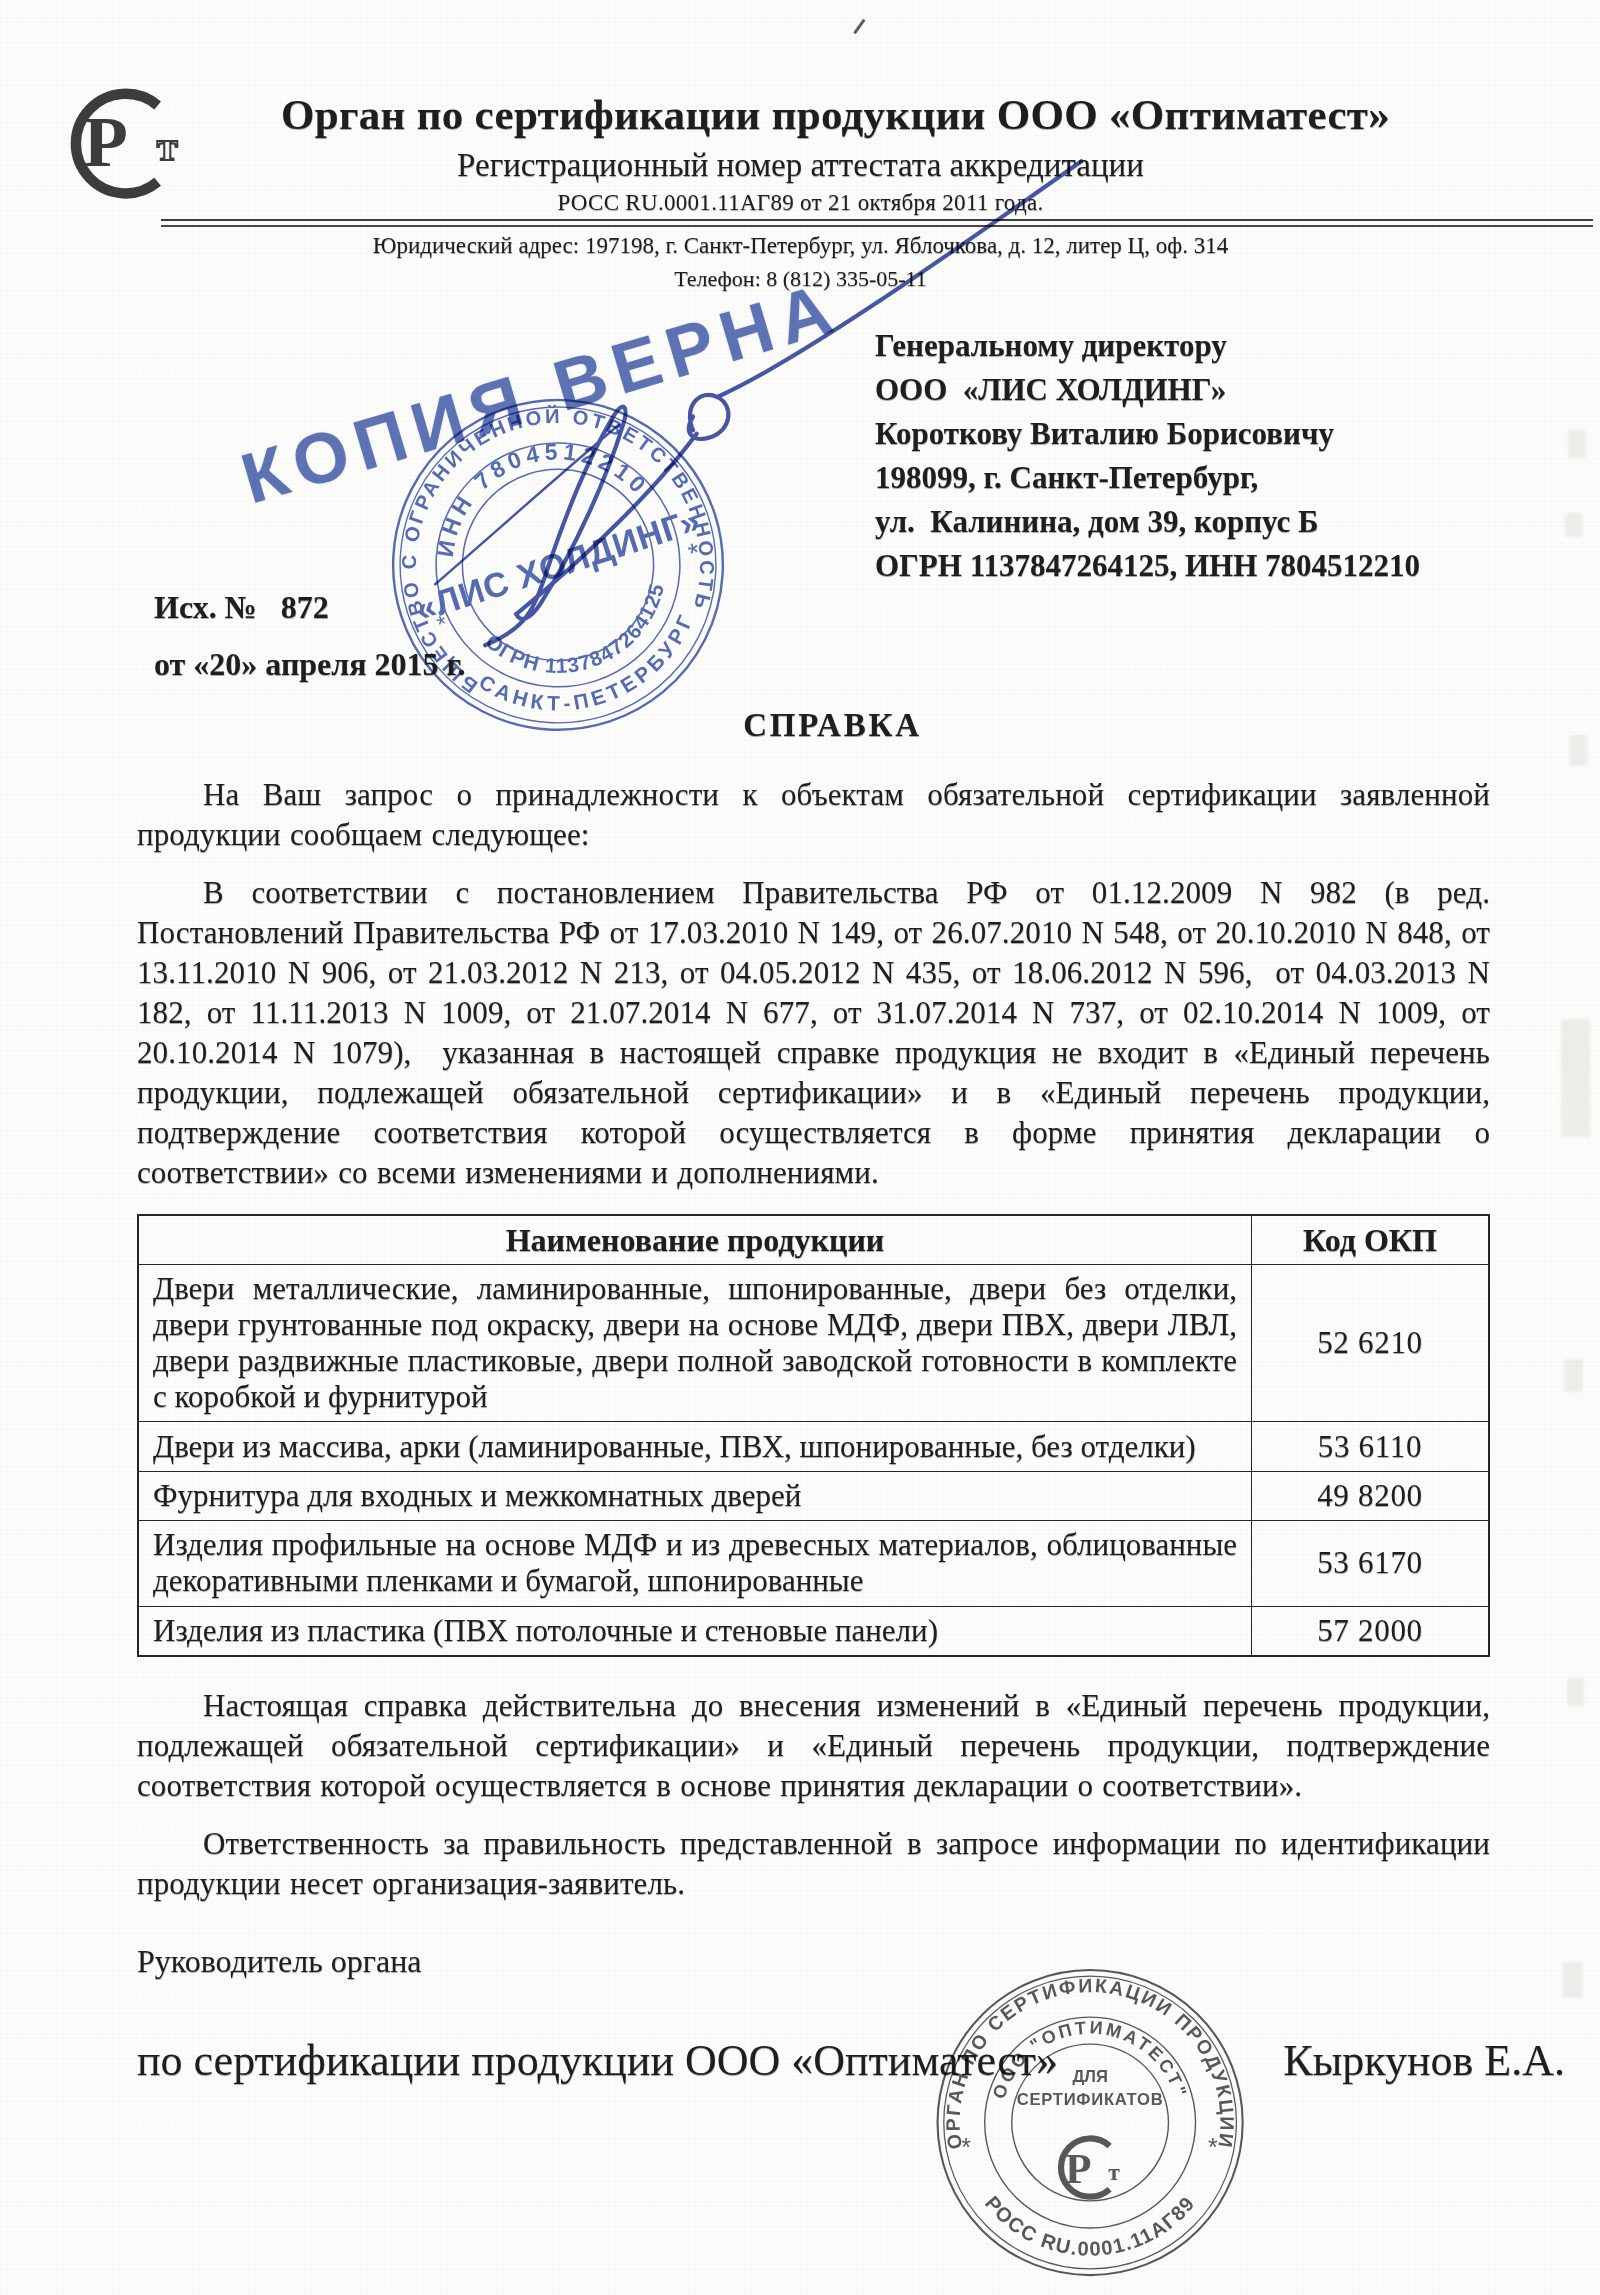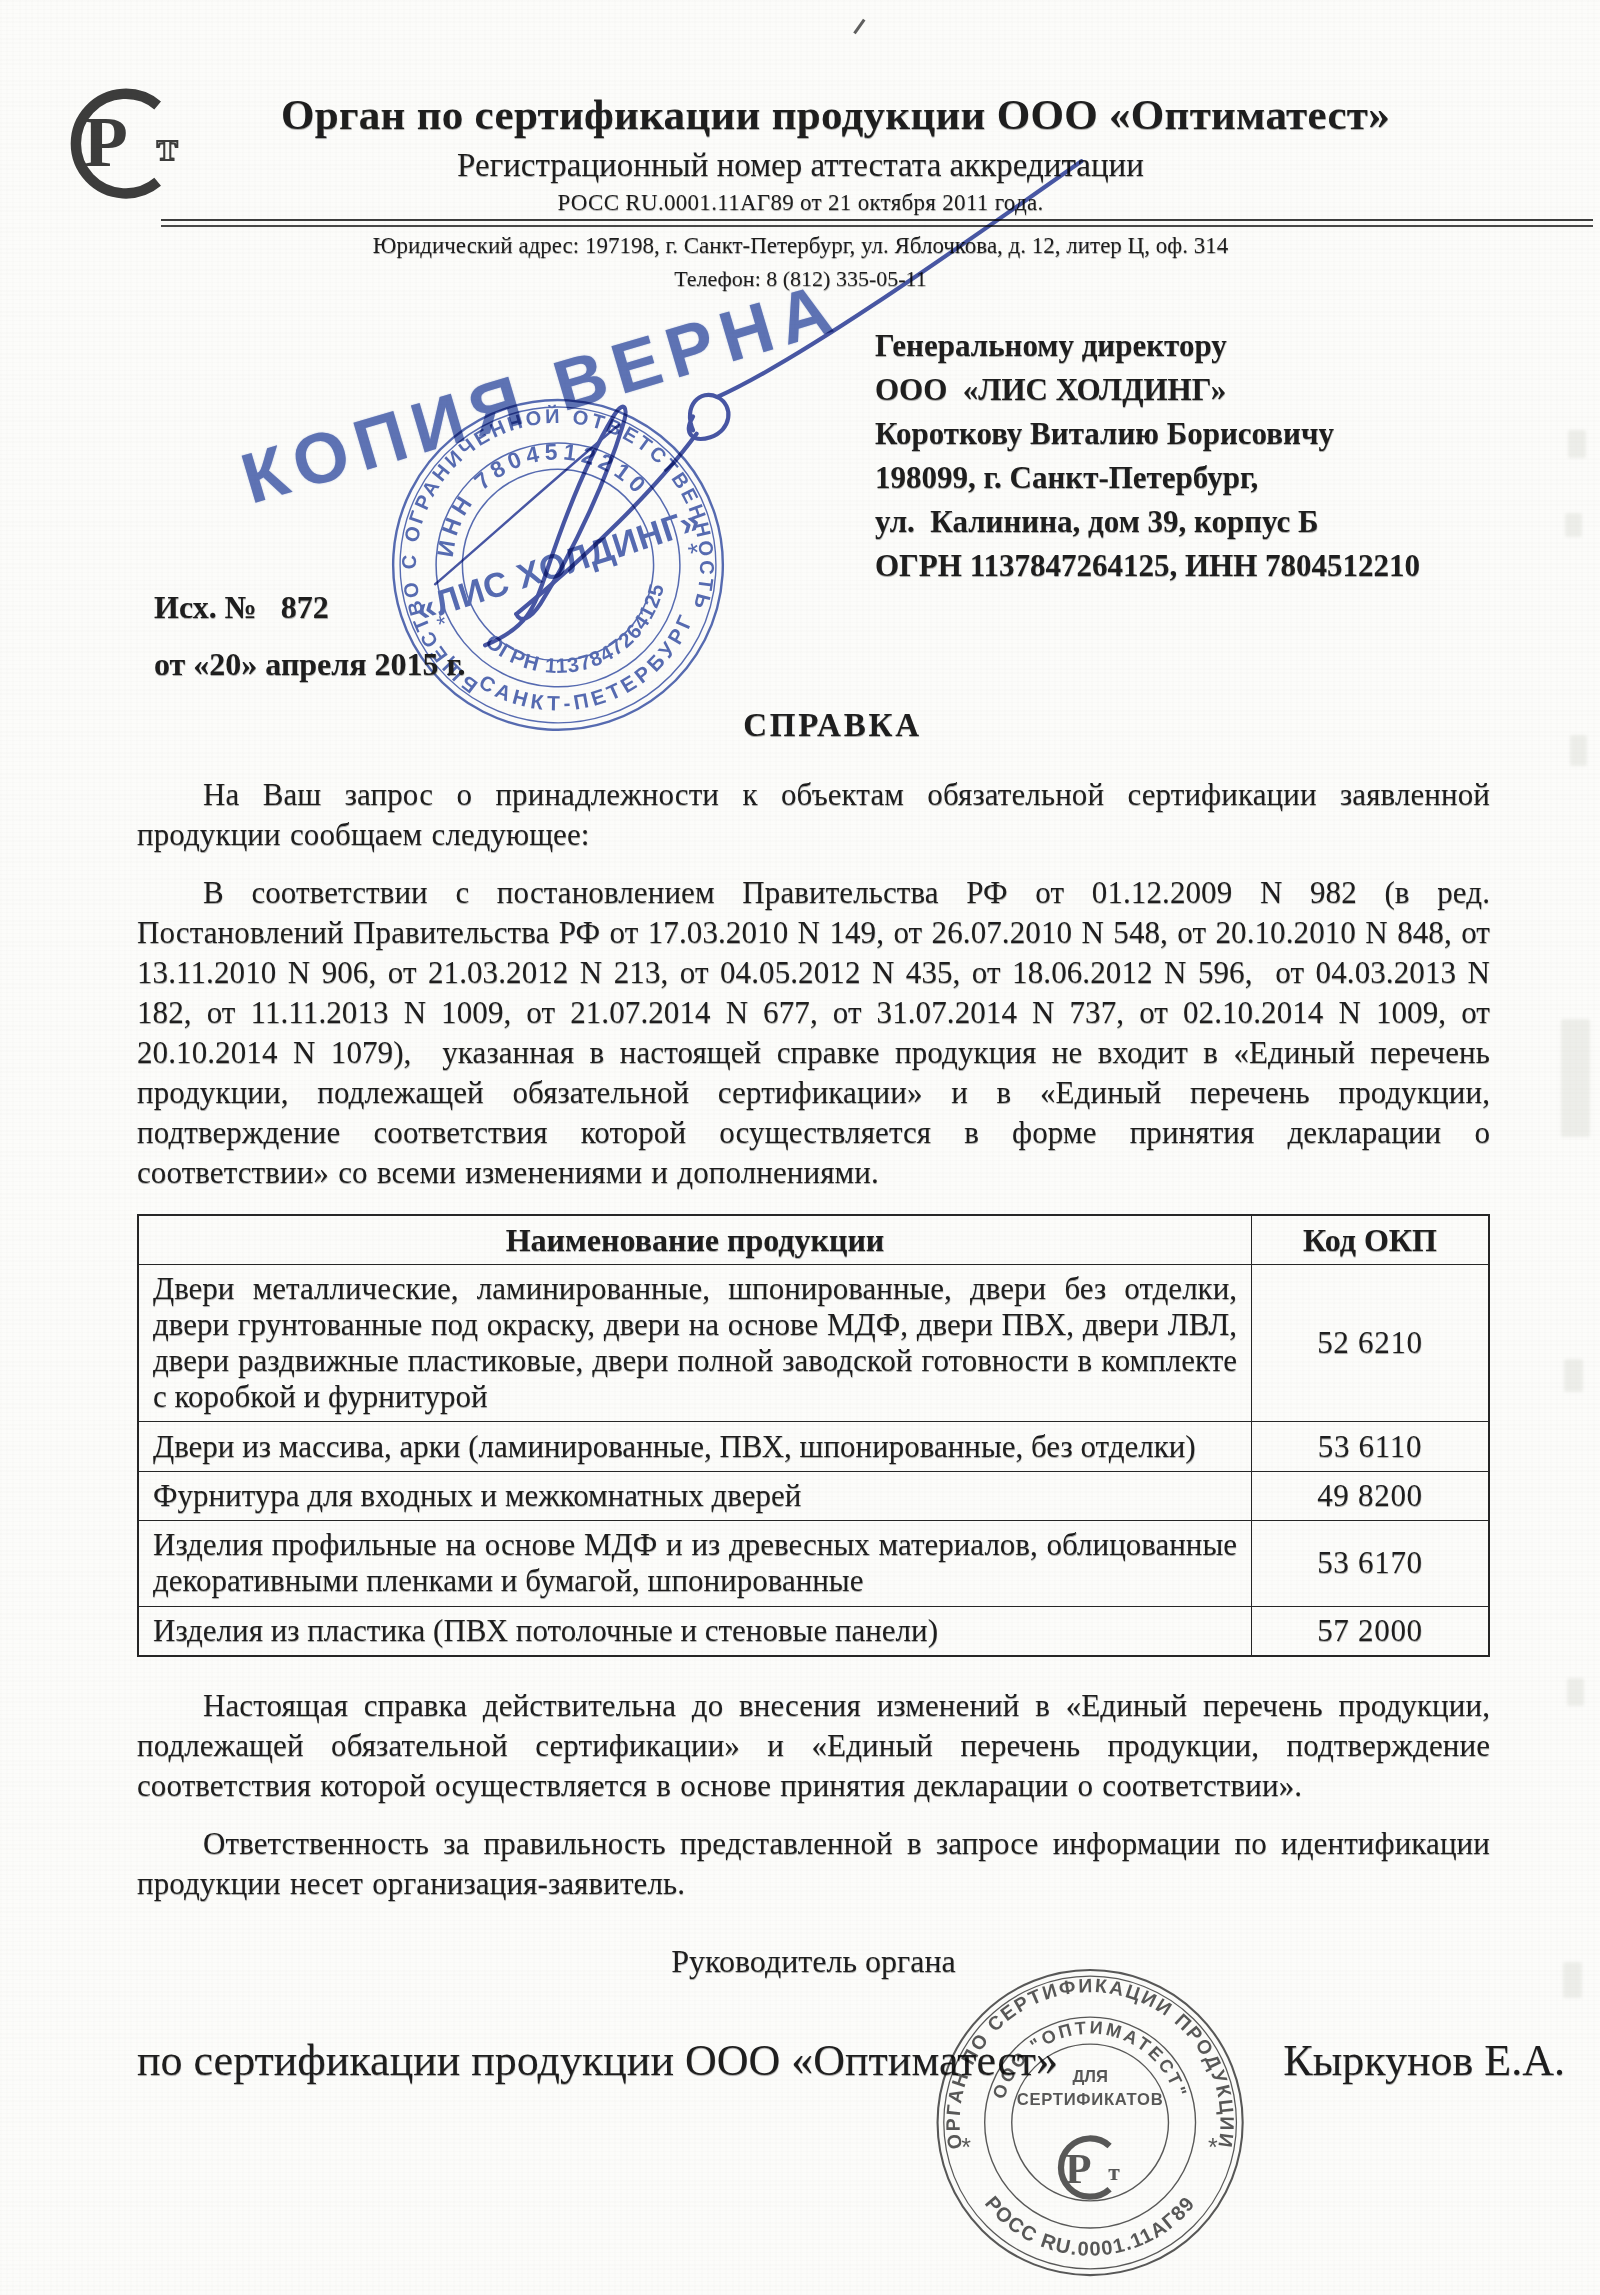--- a/index.html
+++ b/index.html
@@ -54,21 +54,21 @@
   table.okp, table.okp th, table.okp td{ border:1.7px solid #262626; }
   table.okp{ border-width:2.4px; }
   table.okp th{ padding:6px 11px; font-size:32px; text-align:center; }
   table.okp td{ padding:6.2px 14px; }
   td.name{ text-align:justify; }
   td.code{ width:208px; text-align:center; vertical-align:middle; letter-spacing:0.7px; }
 
   .closing1{ margin-top:29px; }
   .closing2{ margin-top:32px; }
 
-  .signing-1{ margin-top:39px; font-size:32px;text-align:center; }
+  .signing-1{ margin-top:39px; font-size:32px; }
   .signing-2{ margin-top:55px; font-size:44px; display:flex; justify-content:space-between; align-items:baseline; }
   .signer-name{ margin-right:-75px; white-space:nowrap; }
 
   
   .svg-abs{ position:absolute; mix-blend-mode:multiply; }
   .stamp-blue{ left:371px; top:380px; opacity:.88; }
   .sig{ left:388px; top:125px; opacity:.92; }
   .stamp-black{ left:932px; top:1963px; opacity:.85; }
   .logo-svg{ left:53px; top:71px; opacity:.92; }
 

